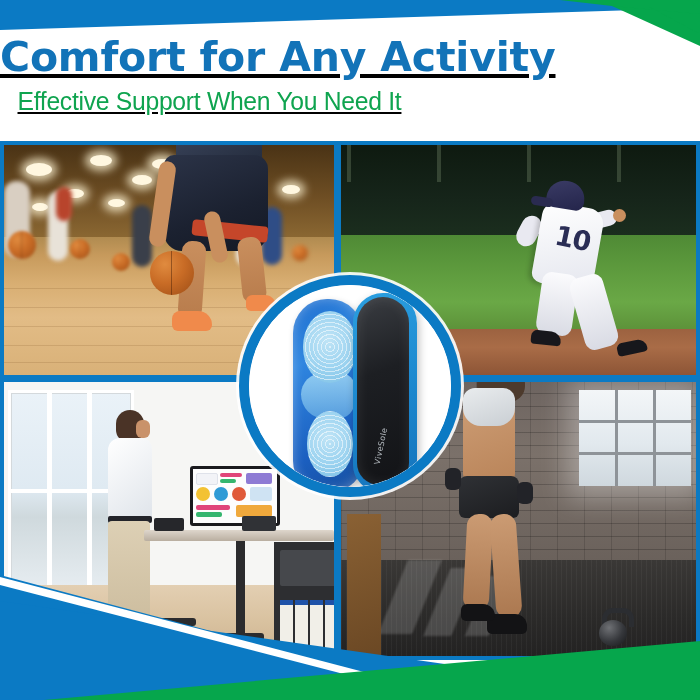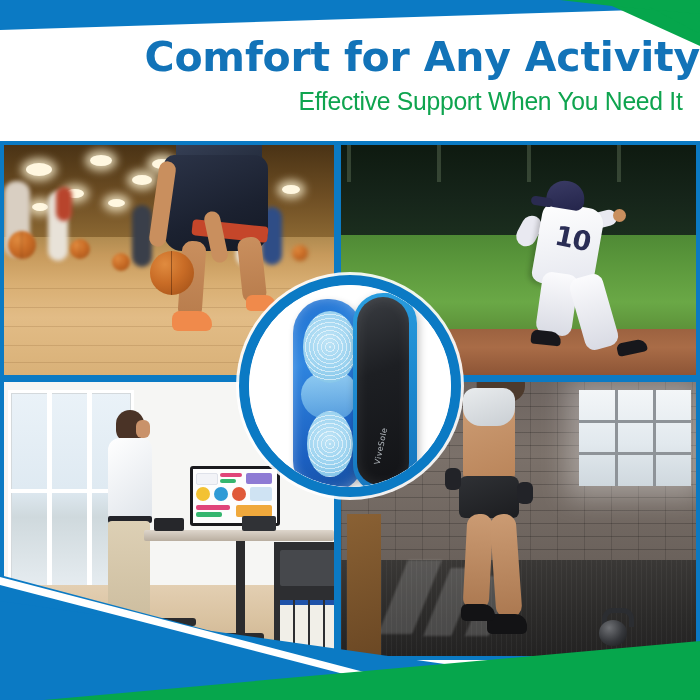--- a/index.html
+++ b/index.html
@@ -8,21 +8,21 @@
     background:#ffffff;
     font-family:"Liberation Sans","DejaVu Sans",sans-serif;
   }
   #stage{position:relative;width:700px;height:700px;overflow:hidden;background:#fff;}
 
   
   .header{position:absolute;left:0;top:0;width:700px;height:141px;background:#ffffff;overflow:hidden;}
   .hdr-blue{position:absolute;left:0;top:0;width:700px;height:60px;}
   .hdr-green{position:absolute;left:0;top:0;width:700px;height:60px;}
 
-  .title-wrap{position:absolute;left:0;top:34px;width:700px;text-align:right;}
+  .title-wrap{position:absolute;left:0;top:34px;width:700px;text-align:left;text-decoration:underline;}
   .title{
     font-size:41px;line-height:46px;font-weight:bold;color:#1273B8;
     letter-spacing:-0.2px;white-space:nowrap;
     font-family:"DejaVu Sans","Liberation Sans",sans-serif;
   }
   .subtitle{
     margin-top:6px;font-size:26px;line-height:30px;font-weight:normal;color:#0FA44F;
     letter-spacing:-0.3px;white-space:nowrap;
     font-family:"Liberation Sans","DejaVu Sans",sans-serif;
     transform:scaleX(0.95);transform-origin:center;

